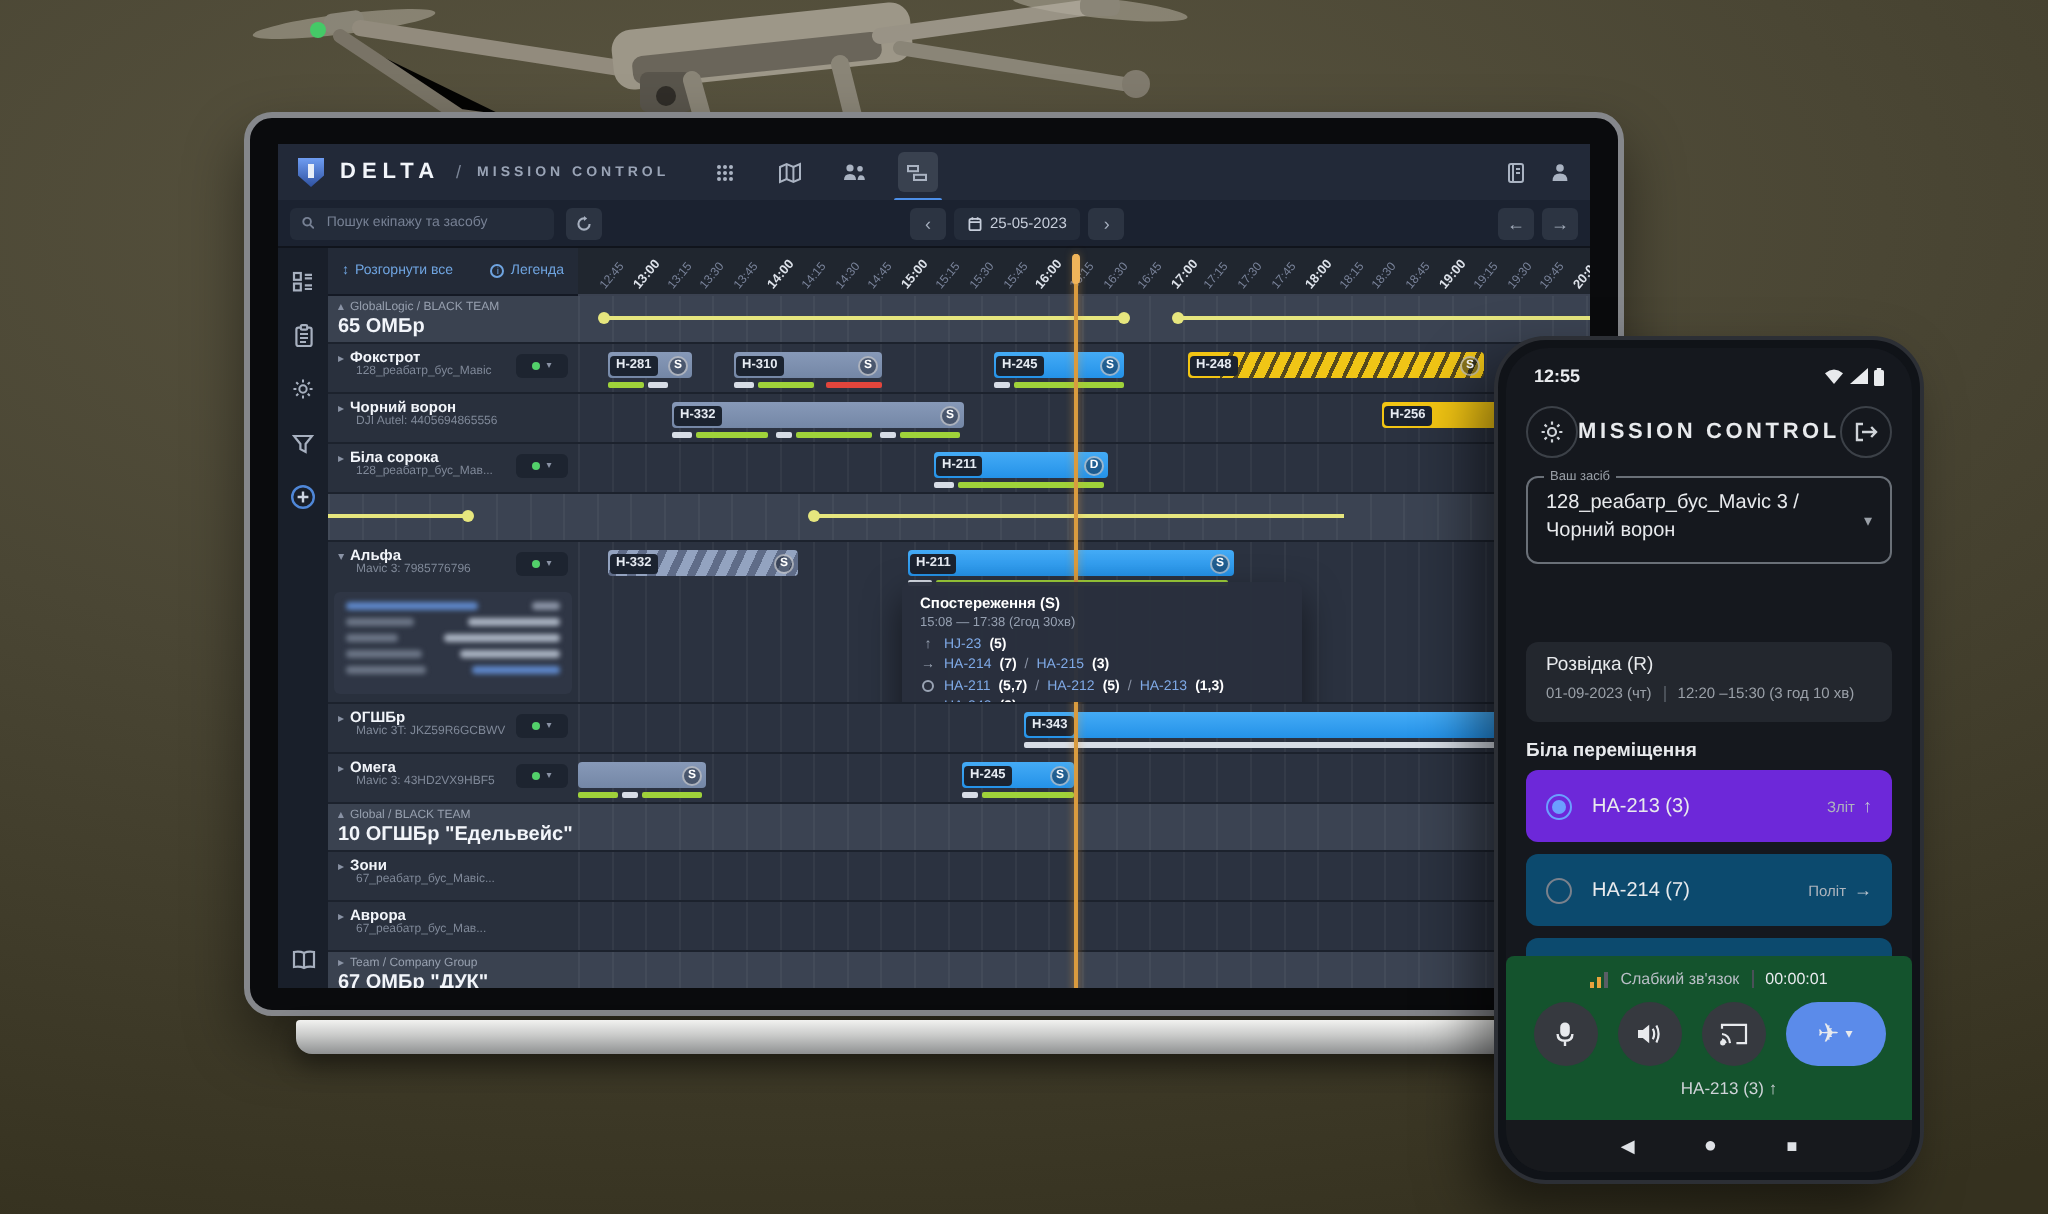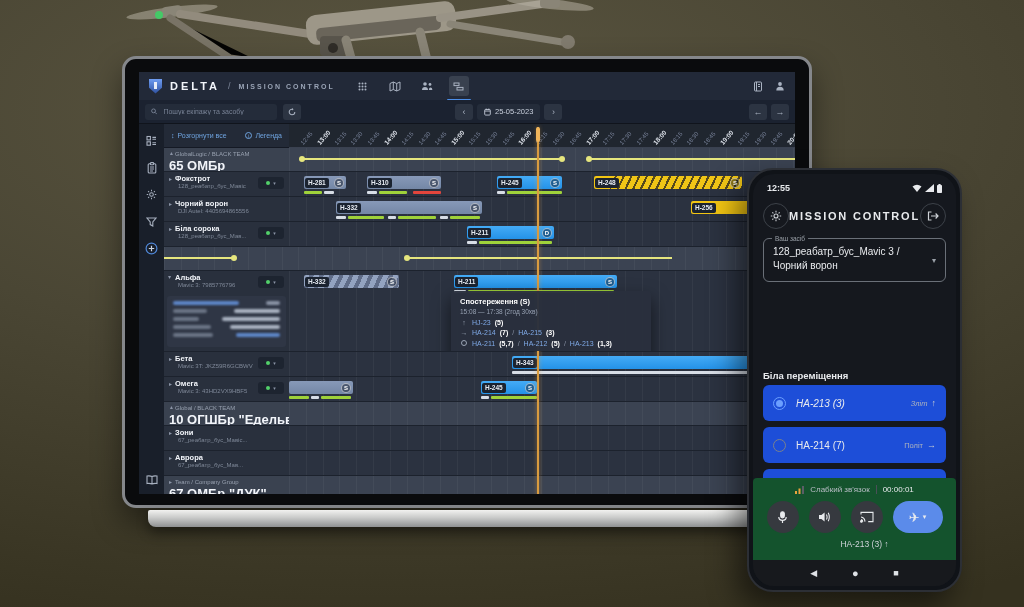--- a/index.html
+++ b/index.html
@@ -58,21 +58,21 @@
   .g-side{width:125px;flex:none;background:#29303d;border-bottom:1px solid #1c222d;padding:2px 5px 0 5px;position:relative;overflow:hidden;}
   .is-group .g-side{background:#3a4250;}
   .g-track{flex:1;position:relative;border-bottom:1px solid #1c222d;overflow:hidden;
     background-image:repeating-linear-gradient(to right,rgba(255,255,255,.045) 0 1px,transparent 1px 16.8px);
     background-color:#2b3240;}
   .is-group .g-track{background-color:#3b4352;}
   .arr{color:#8a93a5;font-size:6px;display:inline-block;margin-right:3px;}
   .arr.exp{transform:rotate(90deg);}
   .arr.up{transform:rotate(-90deg);}
   .side-team{color:#97a0af;font-size:6px;white-space:nowrap;}
-  .side-unit{color:#f2f5fa;font-size:13px;font-weight:bold;white-space:nowrap;margin-top:1px;}
+  .side-unit{color:#f2f5fa;font-size:10px;font-weight:bold;white-space:nowrap;margin-top:1px;}
   .u-name{color:#f2f5fa;font-size:7.5px;font-weight:bold;white-space:nowrap;}
   .u-sub{color:#7f8898;font-size:6px;white-space:nowrap;margin-left:9px;}
   .toggle{position:absolute;right:5px;top:5px;width:26px;height:12px;background:#1d2430;border-radius:3px;display:flex;align-items:center;justify-content:center;gap:3px;}
   .toggle .dot{width:4px;height:4px;border-radius:50%;background:#52d06a;}
   .toggle .car{color:#8a93a5;font-size:5px;}
   
   .alpha-detail{position:absolute;left:3px;right:3px;top:25px;bottom:4px;background:#2f3645;border-radius:3px;padding:5px 6px;}
   .red-row{display:flex;justify-content:space-between;margin-bottom:4px;}
   .red-blk{height:4px;border-radius:2px;filter:blur(1.2px);}
   
@@ -115,22 +115,22 @@
   #p-select .car{position:absolute;right:9px;top:17px;color:#9aa0a8;font-size:8px;}
   #p-mission-row{position:absolute;left:10px;right:10px;top:118px;height:22px;display:flex;align-items:center;justify-content:space-between;}
   #p-mission-row .lab{color:#e8eaed;font-size:10px;font-weight:bold;}
   .pill{border:1px solid #555c66;border-radius:13px;padding:3px 9px;color:#d5d9de;font-size:8px;display:flex;gap:5px;align-items:center;}
   #p-card{position:absolute;left:10px;right:10px;top:147px;height:40px;background:#23272e;border-radius:6px;padding:6px 10px;}
   #p-card .t{color:#e8eaed;font-size:9.5px;}
   #p-card .d{color:#9aa0a8;font-size:7.5px;margin-top:4px;display:flex;gap:6px;align-items:center;}
   #p-card .d .bar-sep{width:1px;height:8px;background:#4a5058;}
   #p-zones-title{position:absolute;left:10px;top:196px;color:#e8eaed;font-size:9.5px;font-weight:bold;}
   #p-zones{position:absolute;left:10px;right:10px;top:211px;bottom:108px;display:flex;flex-direction:column;gap:6px;overflow:hidden;}
-  .zone-row{height:36px;flex:none;background:#1d4ed8;border-radius:6px;display:flex;align-items:center;padding:0 10px;gap:10px;}
-  .zone-row.sel{background:#1d4ed8;font-style:italic;}
+  .zone-row{height:36px;flex:none;background:#0c4a6e;border-radius:6px;display:flex;align-items:center;padding:0 10px;gap:10px;}
+  .zone-row.sel{background:#6d28d9;}
   .radio{width:13px;height:13px;border:1.5px solid #7a818c;border-radius:50%;flex:none;}
   .radio.on{border-color:#6b9fff;position:relative;}
   .radio.on::after{content:"";position:absolute;inset:2px;border-radius:50%;background:#6b9fff;}
   .zone-name{color:#e8eaed;font-size:10px;}
   .zone-act{margin-left:auto;color:#aeb4bd;font-size:7.5px;display:flex;gap:4px;align-items:center;}
   .zone-act .aw{font-size:9px;color:#c3c9d2;}
   #p-call{position:absolute;left:0;right:0;bottom:26px;height:82px;background:#14532d;border-radius:4px 4px 0 0;}
   #p-call-status{display:flex;align-items:center;justify-content:center;gap:6px;margin-top:7px;color:#b9bec6;font-size:8px;}
   #p-call-status .sep{width:1px;height:9px;background:#4a5058;}
   #p-call-status .timer{color:#e8eaed;}
@@ -516,21 +516,21 @@
                   <div class="tt-item">
                     <span class="tt-ic">↓</span>
                     <span class="tt-zone">HA-343 </span>
                     <span class="tt-val">(9)</span>
                   </div>
                 </div>
               </div>
             </div>
             <div class="g-row">
               <div class="g-side">
-                <div class="u-name"><span class="arr">▸</span><span>Бета</span></div>
+                <div class="u-name"><span class="arr">▸</span><span>ОГШБр</span></div>
                 <div class="u-sub">Mavic 3T: JKZ59R6GCBWV</div>
                 <div class="toggle">
                   <span class="dot"></span>
                   <span class="car">▾</span>
                 </div>
               </div>
               <div class="g-track">
                 <div class="bar blue" style="left: 223px; width: 285px;">
                   <span class="chip">H-343</span>
                 </div>
@@ -634,20 +634,28 @@
       <div id="p-select">
         <span class="lab">Ваш засіб</span>
         <div class="val">
           <div>128_реабатр_бус_Mavic 3 /</div>
           <div>Чорний ворон</div>
         </div>
         <span class="car">▾</span>
       </div>
 
 
+      <div id="p-card">
+        <div class="t">Розвідка (R)</div>
+        <div class="d">
+          <span>01-09-2023 (чт)</span>
+          <span class="bar-sep"></span>
+          <span>12:20 –15:30 (3 год 10 хв)</span>
+        </div>
+      </div>
 
       <div id="p-zones-title">Біла переміщення</div>
       <div id="p-zones">
           <div class="zone-row sel">
             <span class="radio on"></span>
             <span class="zone-name">HA-213 (3)</span>
             <span class="zone-act">
               <span>Зліт</span>
               <span class="aw">↑</span>
             </span>

